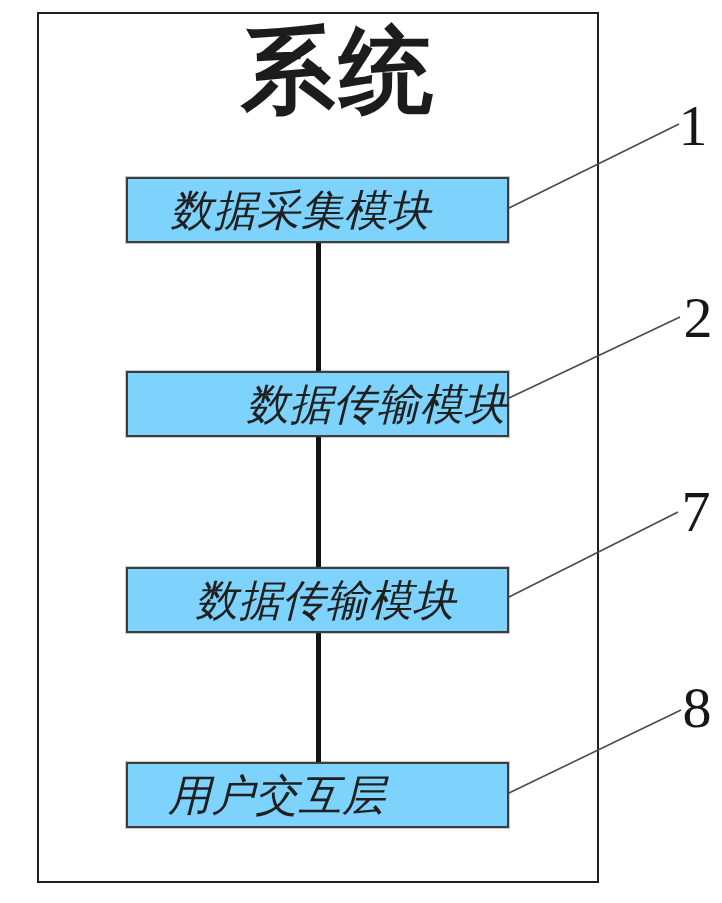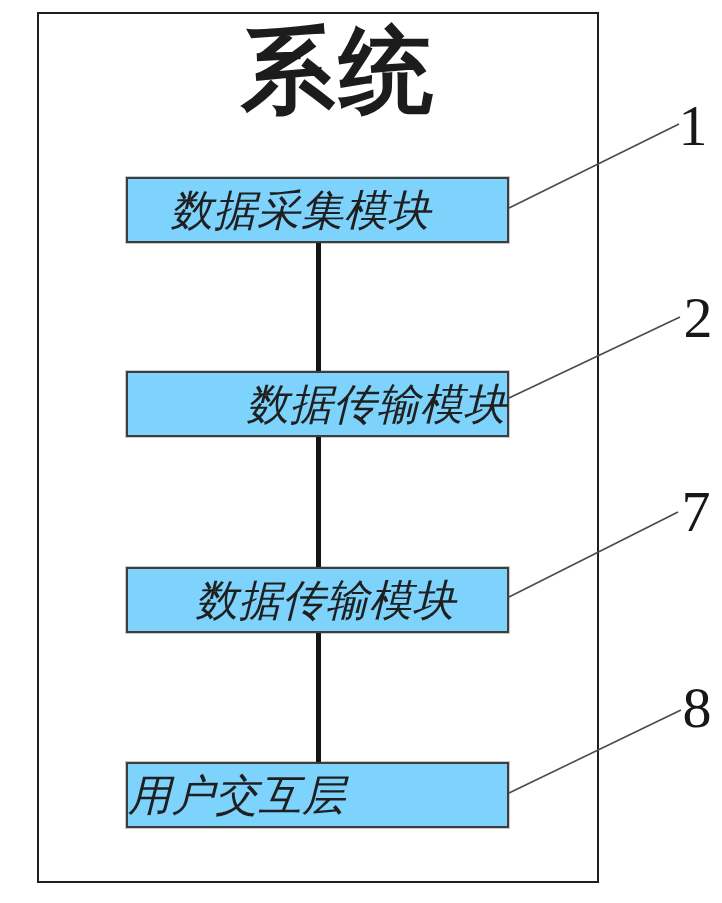--- a/index.html
+++ b/index.html
@@ -61,21 +61,21 @@
     white-space: nowrap;
     color: #1f1f1f;
   }
   .box-1 { top: 177px; }
   .box-1 .label { padding-left: 42px; }
   .box-2 { top: 371px; justify-content: flex-end; }
   .box-2 .label { padding-left: 63px; }
   .box-3 { top: 567px; }
   .box-3 .label { padding-left: 67px; }
   .box-4 { top: 762px; }
-  .box-4 .label { }
+  .box-4 .label { padding-left: 40px; }
   .connector {
     position: absolute;
     left: 288px;
     width: 5px;
     background: #141414;
   }
   .conn-1 { top: 243px; height: 128px; }
   .conn-2 { top: 437px; height: 130px; }
   .conn-3 { top: 633px; height: 129px; }
   .leader-svg {

